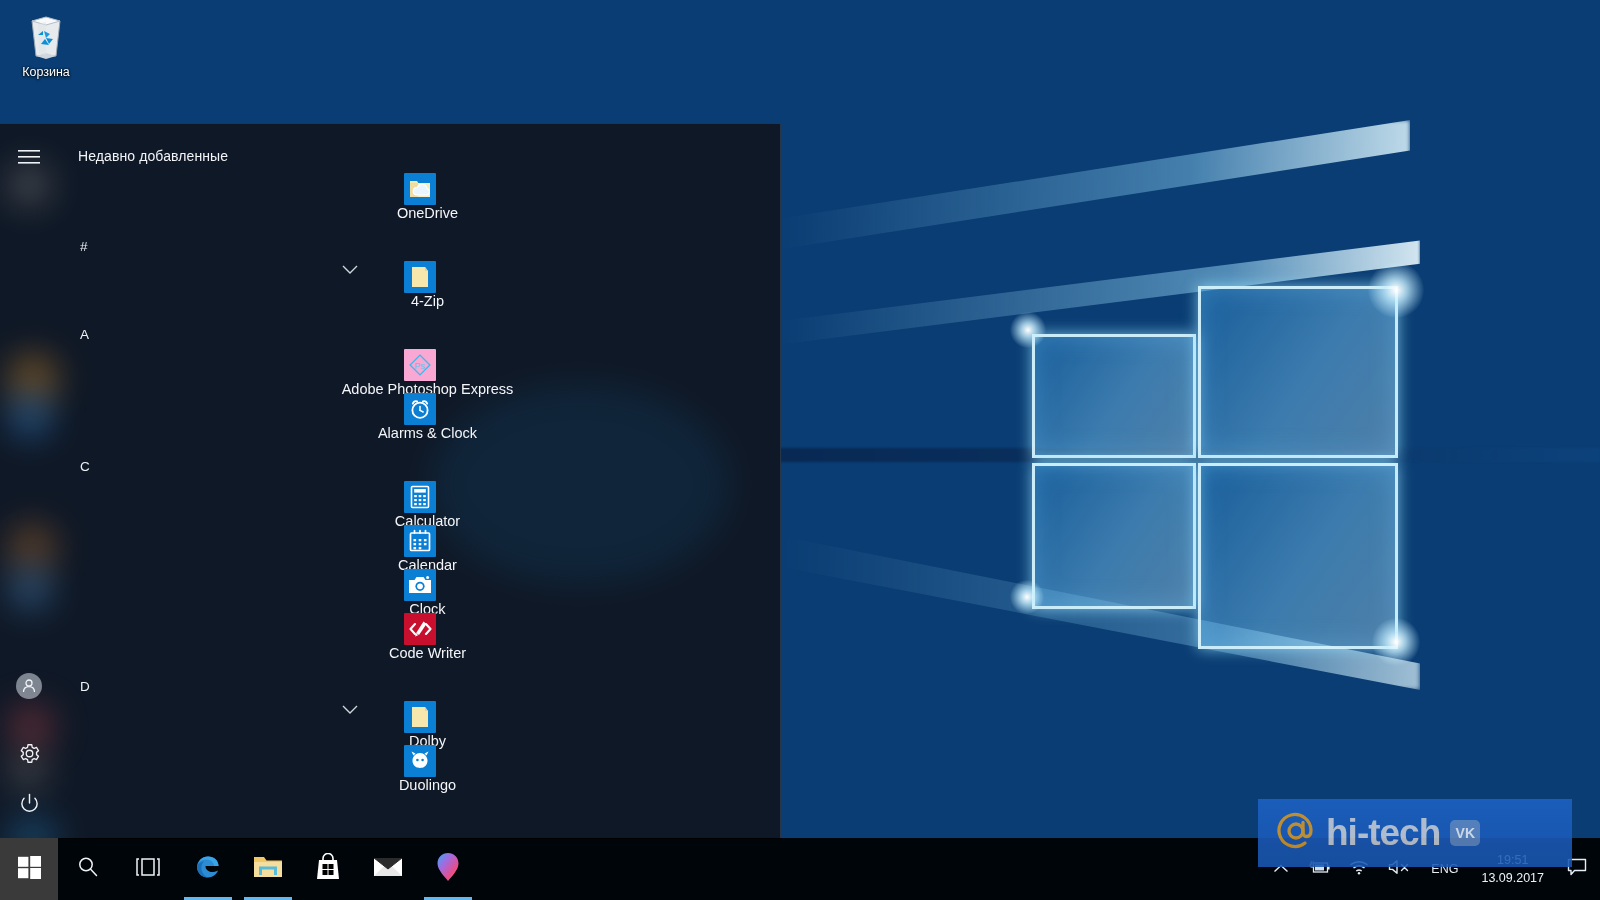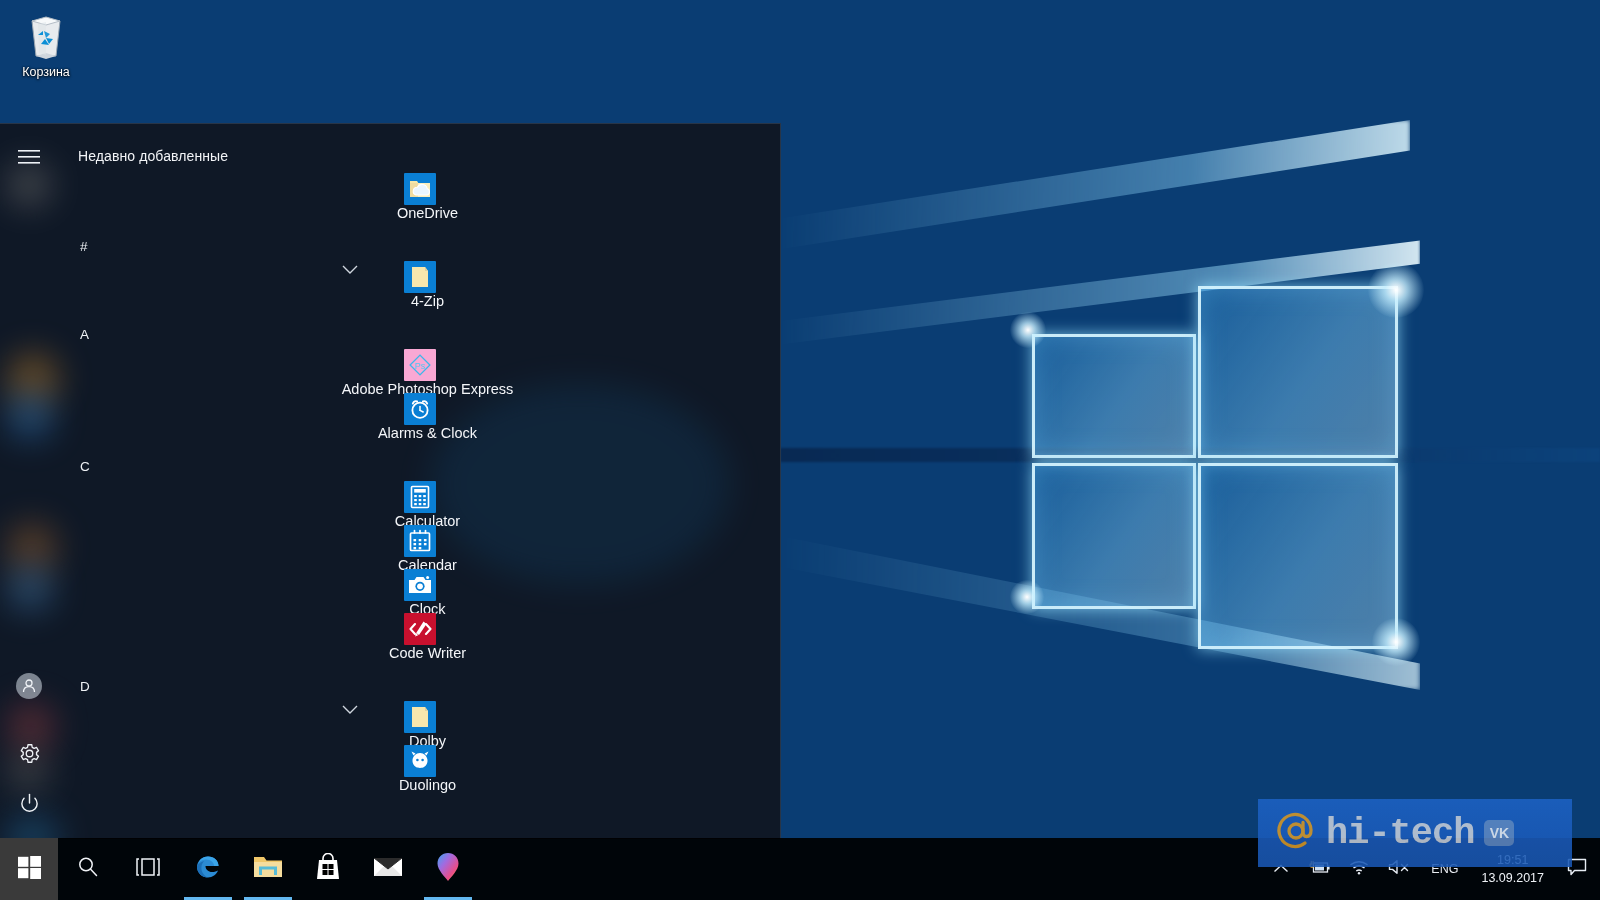--- a/index.html
+++ b/index.html
@@ -209,21 +209,21 @@
     background: linear-gradient(180deg, #1d62c4 0%, #1a58b4 100%);
     opacity: 0.88;
     z-index: 25;
     display: flex; align-items: center;
     padding-left: 14px;
     pointer-events: none;
   }
   #wmText {
     color: #c5cfdb; font-size: 37px; font-weight: bold;
     letter-spacing: -1px; margin-left: 6px;
-    font-family: Liberation Mono, monospace;
+    font-family: Liberation Sans, sans-serif;
   }
   #wmVk {
     margin-left: 10px; width: 30px; height: 26px; border-radius: 5px;
     background: rgba(150,175,205,0.55);
     display:flex; align-items:center; justify-content:center;
     color:#e6edf5; font-size:14px; font-weight:bold;
   }
 </style>
 </head>
 <body>

